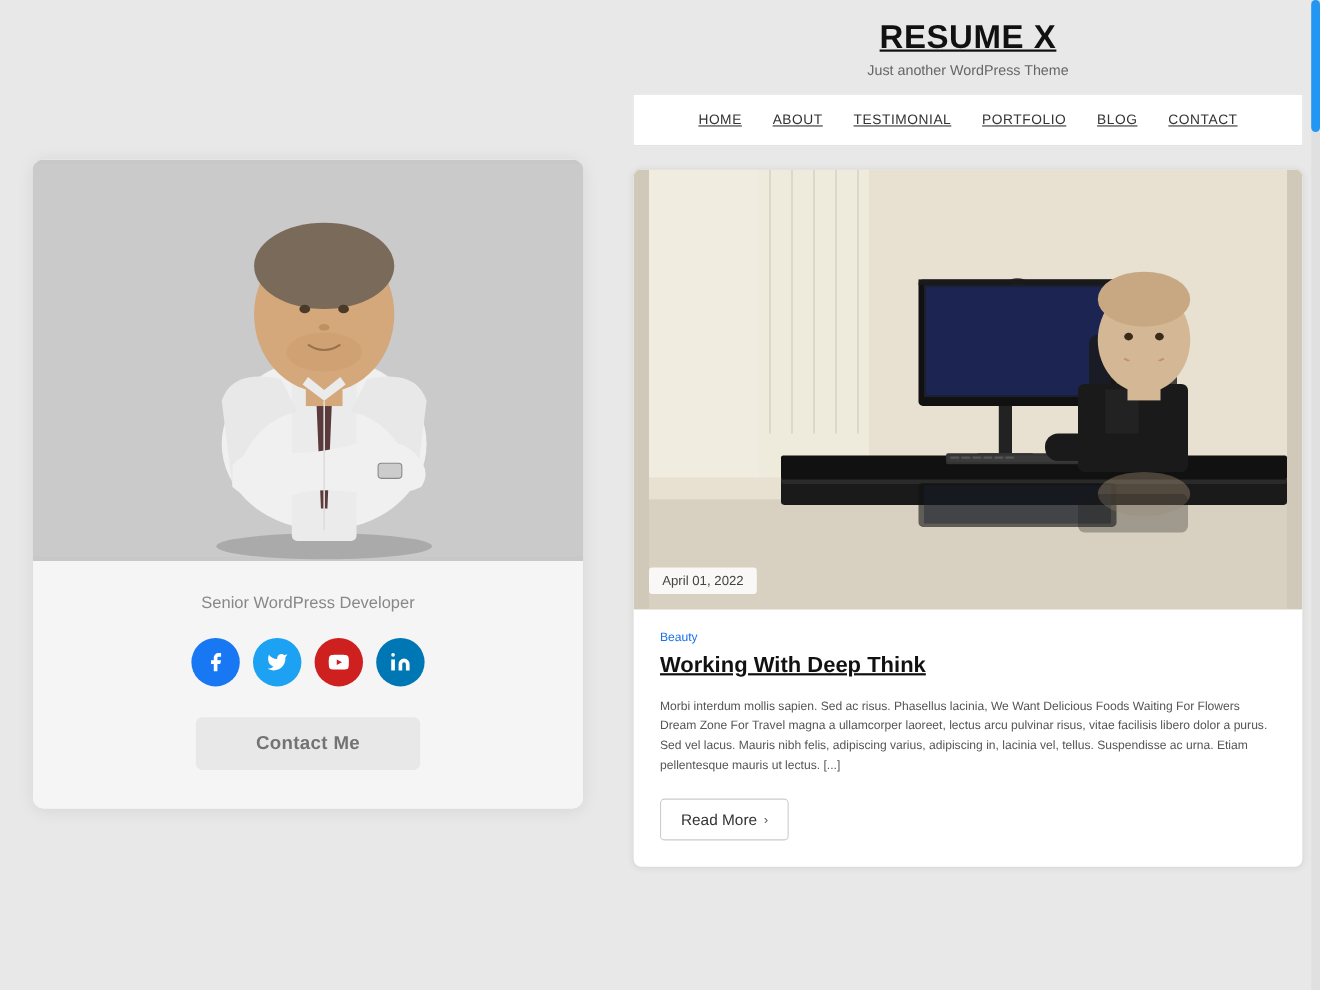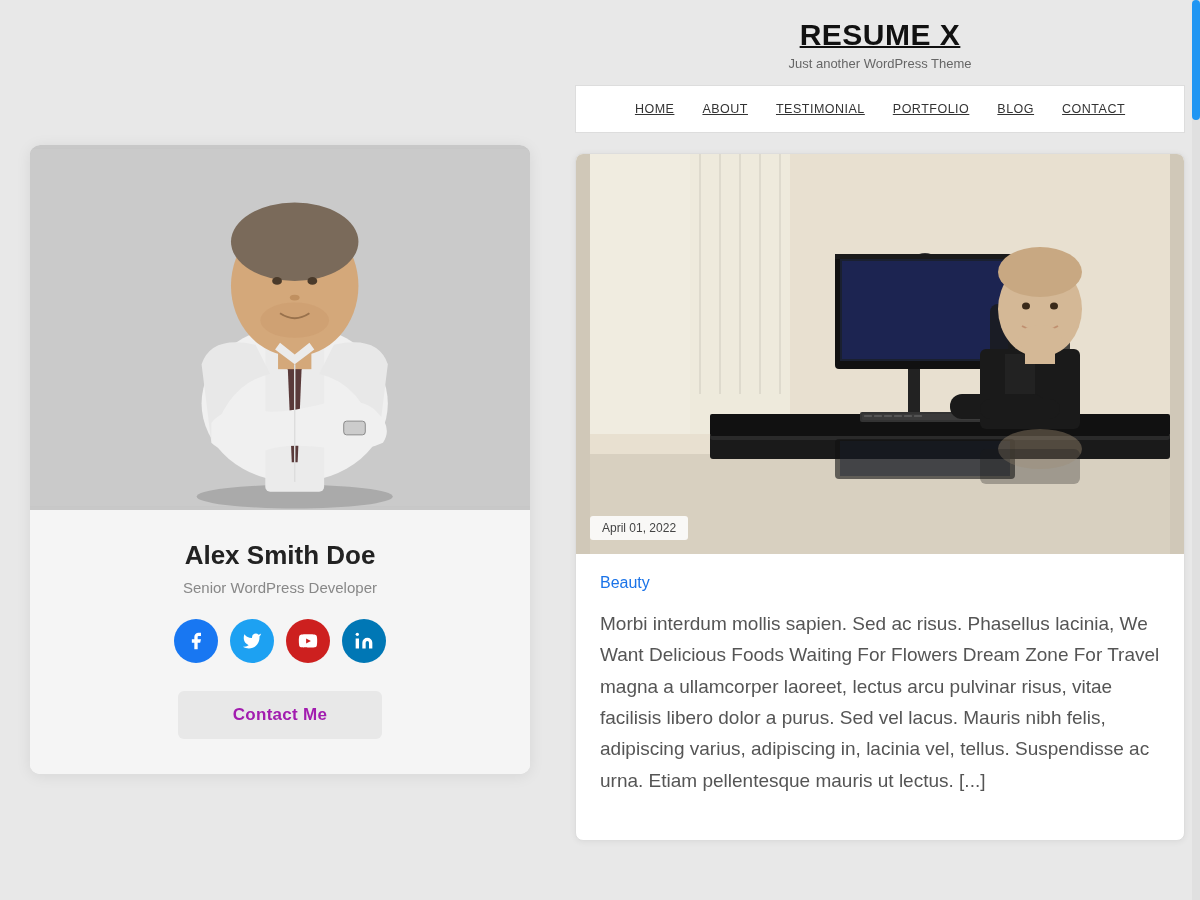--- a/index.html
+++ b/index.html
@@ -86,21 +86,21 @@
     .social-youtube { background: #cd201f; }
     .social-linkedin { background: #0077b5; }
 
     .contact-btn {
       background: #e8e8e8;
       border: none;
       border-radius: 6px;
       padding: 14px 55px;
       font-size: 17px;
       font-weight: 600;
-      color: #a21caf;
+      color: #737373;
       cursor: pointer;
       letter-spacing: 0.3px;
     }
 
     
     .right-panel {
       flex: 1;
       min-height: 900px;
       background: #e8e8e8;
       padding: 0 15px 30px 15px;
@@ -202,37 +202,37 @@
       border-radius: 3px;
       font-size: 12px;
       color: #444;
     }
 
     .blog-content {
       padding: 20px 24px 24px;
     }
 
     .blog-category {
-      font-size: 16px;
+      font-size: 11px;
       color: #1a73e8;
       margin-bottom: 8px;
       display: block;
     }
 
     .blog-title {
       font-size: 20px;
       font-weight: 700;
       color: #111;
       text-decoration: underline;
       margin-bottom: 12px;
       cursor: pointer;
     }
 
     .blog-excerpt {
-      font-size: 19px;
+      font-size: 11px;
       color: #555;
       line-height: 1.65;
       margin-bottom: 20px;
       margin-top: 16px;
     }
 
     .read-more-btn {
       display: inline-flex;
       align-items: center;
       gap: 6px;
@@ -298,21 +298,20 @@
 
         <rect x="253" y="200" width="34" height="25" fill="#d4a87a"></rect>
 
         <polygon points="250,205 270,220 290,205 285,198 270,210 255,198" fill="#ebebeb"></polygon>
 
         <line x1="270" y1="220" x2="270" y2="340" stroke="#ddd" stroke-width="1.5"></line>
       </svg>
     </div>
 
     <div class="profile-info">
-      <div class="profile-name">Alex Smith Doe</div>
       <div class="profile-title">Senior WordPress Developer</div>
 
       <div class="social-icons">
         <a class="social-icon social-facebook" href="#">
           <svg width="20" height="20" viewBox="0 0 24 24" fill="white">
               <path d="M18 2h-3a5 5 0 0 0-5 5v3H7v4h3v8h4v-8h3l1-4h-4V7a1 1 0 0 1 1-1h3z"></path>
             </svg>
         </a>
         <a class="social-icon social-twitter" href="#">
           <svg width="20" height="20" viewBox="0 0 24 24" fill="white">
@@ -430,17 +429,22 @@
 
         <ellipse cx="450" cy="295" rx="42" ry="20" fill="#d4b896" opacity="0.3"></ellipse>
         <rect x="390" y="295" width="100" height="35" rx="6" fill="#1a1a1a" opacity="0.3"></rect>
       </svg>
 
       <div class="blog-date-badge">April 01, 2022</div>
     </div>
 
     <div class="blog-content">
       <span class="blog-category">Beauty</span>
+      <div class="blog-title">Working With Deep Think</div>
       <div class="blog-excerpt">Morbi interdum mollis sapien. Sed ac risus. Phasellus lacinia, We Want Delicious Foods Waiting For Flowers Dream Zone For Travel magna a ullamcorper laoreet, lectus arcu pulvinar risus, vitae facilisis libero dolor a purus. Sed vel lacus. Mauris nibh felis, adipiscing varius, adipiscing in, lacinia vel, tellus. Suspendisse ac urna. Etiam pellentesque mauris ut lectus. [...]</div>
+      <button class="read-more-btn">
+        <span>Read More</span>
+        <span class="chevron-right">›</span>
+      </button>
     </div>
   </div>
 
 </div>
 
 </body></html>

